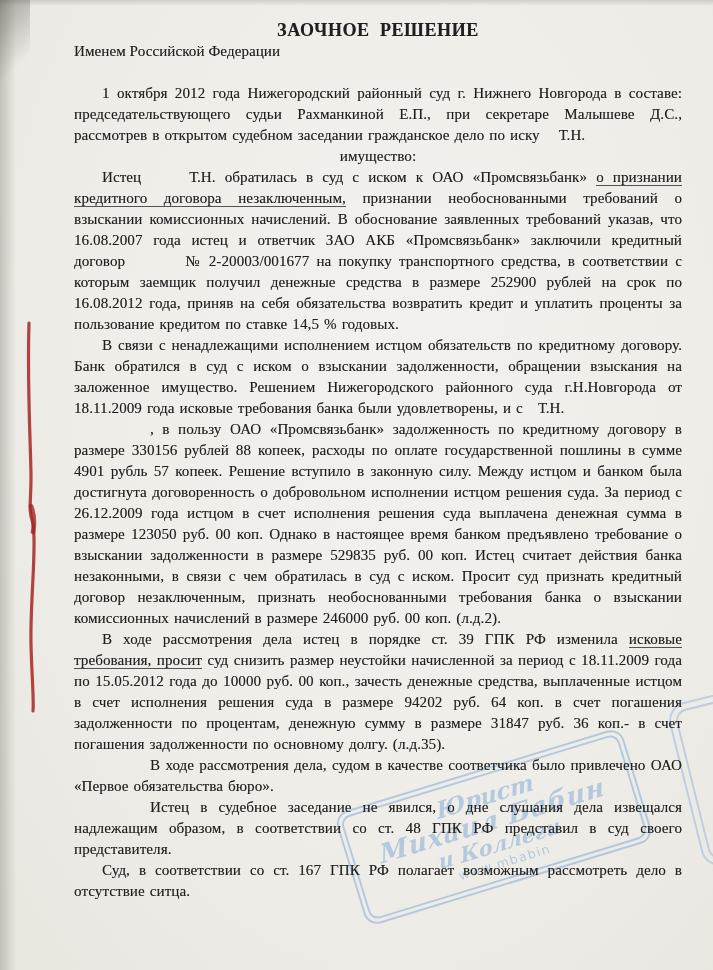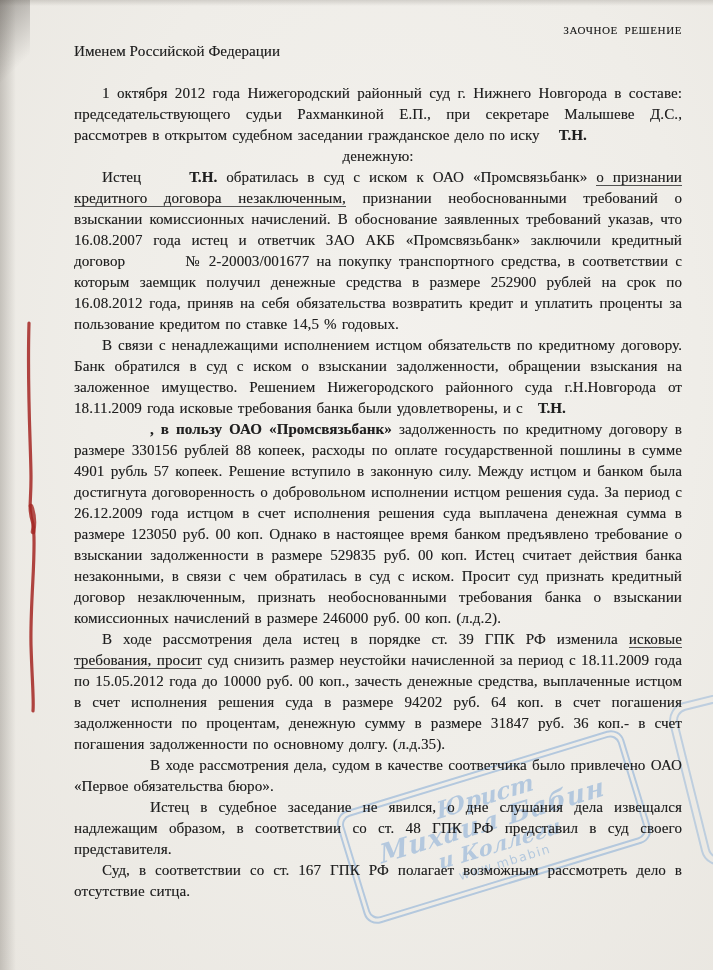--- a/index.html
+++ b/index.html
@@ -13,27 +13,27 @@
   .corner-tl{position:absolute;left:0;top:0;width:30px;height:100px;z-index:1;pointer-events:none;
         background:linear-gradient(135deg,rgba(80,75,70,.45),rgba(80,75,70,0) 65%);}
   .edge-top{position:absolute;left:0;top:0;width:100%;height:6px;z-index:1;pointer-events:none;
         background:linear-gradient(180deg,rgba(104,98,90,.22),rgba(104,98,90,0));}
 
   
   .content{position:absolute;left:74px;top:12px;width:608px;z-index:3;
         color:#1f1f1f;font-size:15px;line-height:21px;letter-spacing:.1px;
         text-shadow:.2px .2px .35px rgba(35,35,35,.45);}
   .case-number{margin:0 0 10px 38px;}
-  .title{text-align:right;font-weight:normal;font-size:11px;letter-spacing:.6px;
+  .title{text-align:center;font-weight:bold;font-size:18px;letter-spacing:.6px;
         white-space:pre;margin-top:8px;}
   .subtitle{text-align:left;margin-bottom:21px;}
   .ustanovil{text-align:center;margin:0;}
   .para{margin:0;text-align:justify;word-spacing:1.2px;}
   .i28{text-indent:28px}.i76{text-indent:76px}
-  .b{font-weight:bold;}
+  .b{font-weight:normal;}
   .u{border-bottom:1.6px solid rgba(42,42,42,.8);
      -webkit-box-decoration-break:clone;box-decoration-break:clone;}
   .gap{display:inline-block;}
 
   
   .redline{position:absolute;left:0;top:0;z-index:4;pointer-events:none;}
 
   
   .stamp{position:absolute;left:344px;top:768px;width:300px;height:118px;z-index:2;
         transform:rotate(-17deg);border:2.5px solid currentColor;border-radius:14px;
@@ -72,21 +72,21 @@
     <path d="M29,323 C27,390 31,450 31,478 C31,505 28,508 33,524 C37,545 30,600 31,645 C32,680 34,700 33,711" fill="none" stroke-width="3.2" stroke-linecap="round" opacity="0.85" stroke="#a32622"></path>
     <path d="M31,506 C34,514 35,522 33,532" fill="none" stroke-width="4.6" stroke-linecap="round" opacity="0.8" stroke="#a32622"></path>
   </svg>
 
   <div class="content">
     <div class="title">ЗАОЧНОЕ  РЕШЕНИЕ</div>
     <div class="subtitle">Именем Российской Федерации</div>
 
     <p class="para i28"><span>1 октября 2012 года Нижегородский районный суд г. Нижнего Новгорода в составе: председательствующего судьи Рахманкиной Е.П., при секретаре Малышеве Д.С., рассмотрев в открытом судебном заседании гражданское дело по иску </span><span class="gap" style="width: 14px;"></span><span class="b">Т.Н.</span></p>
 
-    <div class="ustanovil">денежную:</div>
+    <div class="ustanovil">имущество:</div>
 
     <p class="para i28"><span>Истец</span><span class="gap" style="width: 48px;"></span><span class="b">Т.Н.</span><span> обратилась в суд с иском к ОАО «Промсвязьбанк» </span><span class="u">о признании кредитного договора незаключенным,</span><span> признании необоснованными требований о взыскании комиссионных начислений. В обоснование заявленных требований указав, что 16.08.2007 года истец и ответчик ЗАО АКБ «Промсвязьбанк» заключили кредитный договор</span><span class="gap" style="width: 58px;"></span><span>№ 2-20003/001677 на покупку транспортного средства, в соответствии с которым заемщик получил денежные средства в размере 252900 рублей на срок по 16.08.2012 года, приняв на себя обязательства возвратить кредит и уплатить проценты за пользование кредитом по ставке 14,5 % годовых.</span></p>
     <p class="para i28"><span>В связи с ненадлежащими исполнением истцом обязательств по кредитному договору. Банк обратился в суд с иском о взыскании задолженности, обращении взыскания на заложенное имущество. Решением Нижегородского районного суда г.Н.Новгорода от 18.11.2009 года исковые требования банка были удовлетворены, и с </span><span class="gap" style="width: 10px;"></span><span class="b">Т.Н.</span></p>
     <p class="para i76"><span class="b">, в пользу ОАО «Промсвязьбанк»</span><span> задолженность по кредитному договору в размере 330156 рублей 88 копеек, расходы по оплате государственной пошлины в сумме 4901 рубль 57 копеек. Решение вступило в законную силу. Между истцом и банком была достигнута договоренность о добровольном исполнении истцом решения суда. За период с 26.12.2009 года истцом в счет исполнения решения суда выплачена денежная сумма в размере 123050 руб. 00 коп. Однако в настоящее время банком предъявлено требование о взыскании задолженности в размере 529835 руб. 00 коп. Истец считает действия банка незаконными, в связи с чем обратилась в суд с иском. Просит суд признать кредитный договор незаключенным, признать необоснованными требования банка о взыскании комиссионных начислений в размере 246000 руб. 00 коп. (л.д.2).</span></p>
     <p class="para i28"><span>В ходе рассмотрения дела истец в порядке ст. 39 ГПК РФ изменила </span><span class="u">исковые требования, просит</span><span> суд снизить размер неустойки начисленной за период с 18.11.2009 года по 15.05.2012 года до 10000 руб. 00 коп., зачесть денежные средства, выплаченные истцом в счет исполнения решения суда в размере 94202 руб. 64 коп. в счет погашения задолженности по процентам, денежную сумму в размере 31847 руб. 36 коп.- в счет погашения задолженности по основному долгу. (л.д.35).</span></p>
     <p class="para i76"><span>В ходе рассмотрения дела, судом в качестве соответчика было привлечено ОАО «Первое обязательства бюро».</span></p>
     <p class="para i76"><span>Истец в судебное заседание не явился, о дне слушания дела извещался надлежащим образом, в соответствии со ст. 48 ГПК РФ представил в суд своего представителя.</span></p>
     <p class="para i28"><span>Суд, в соответствии со ст. 167 ГПК РФ полагает возможным рассмотреть дело в отсутствие ситца.</span></p>
 
   </div>

